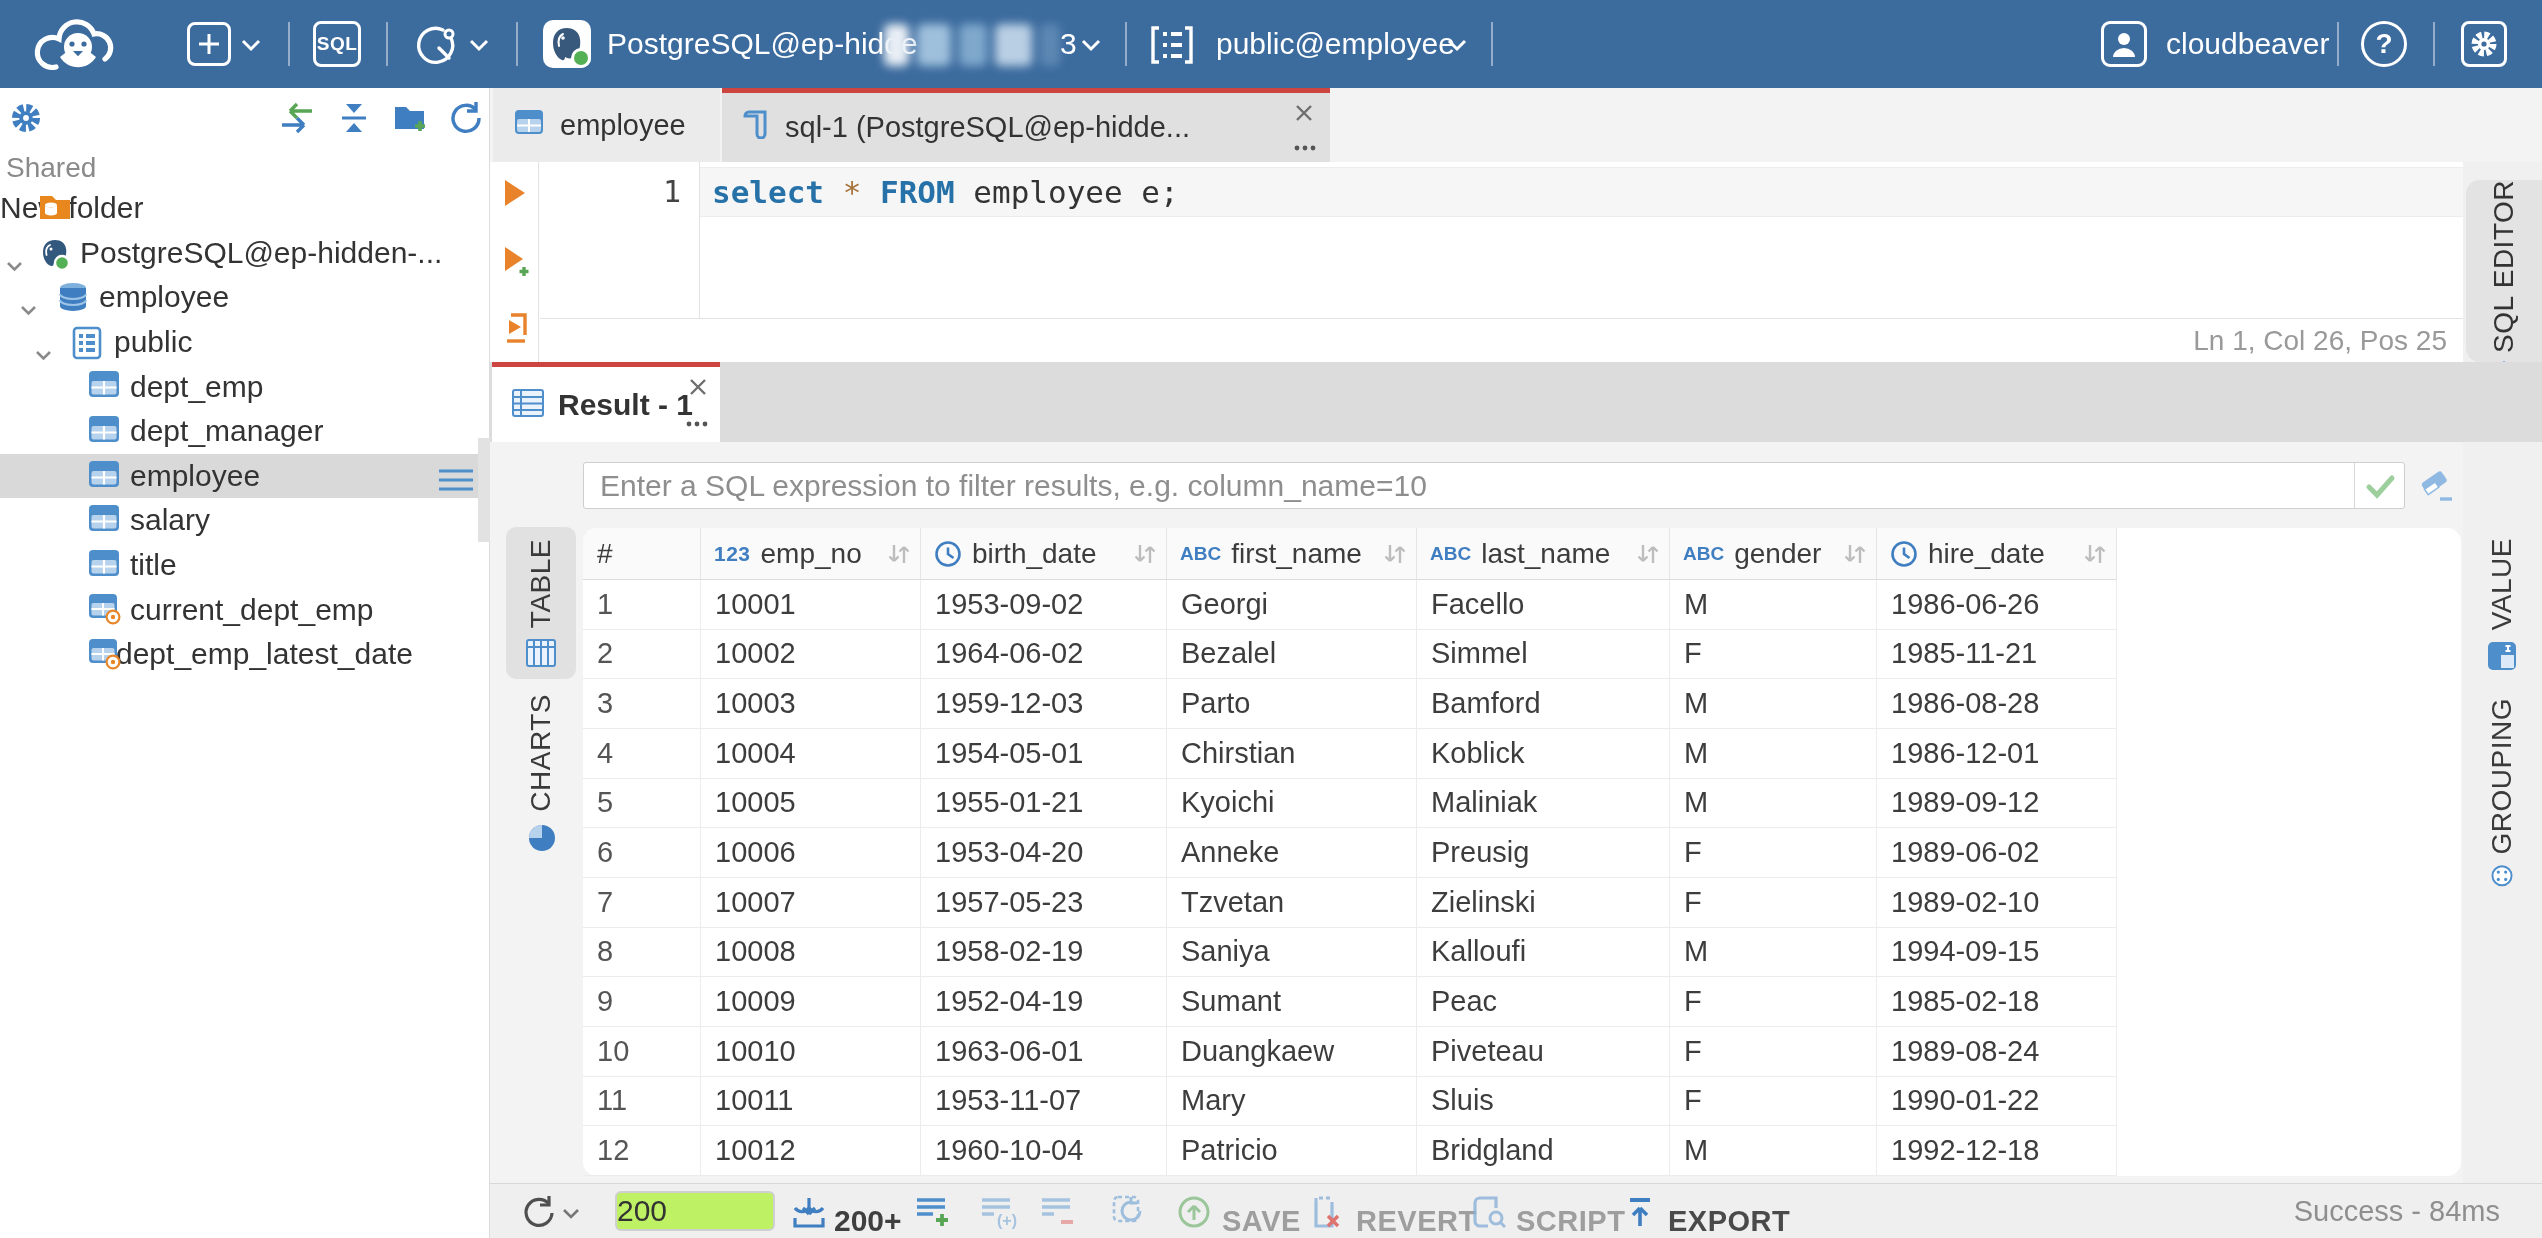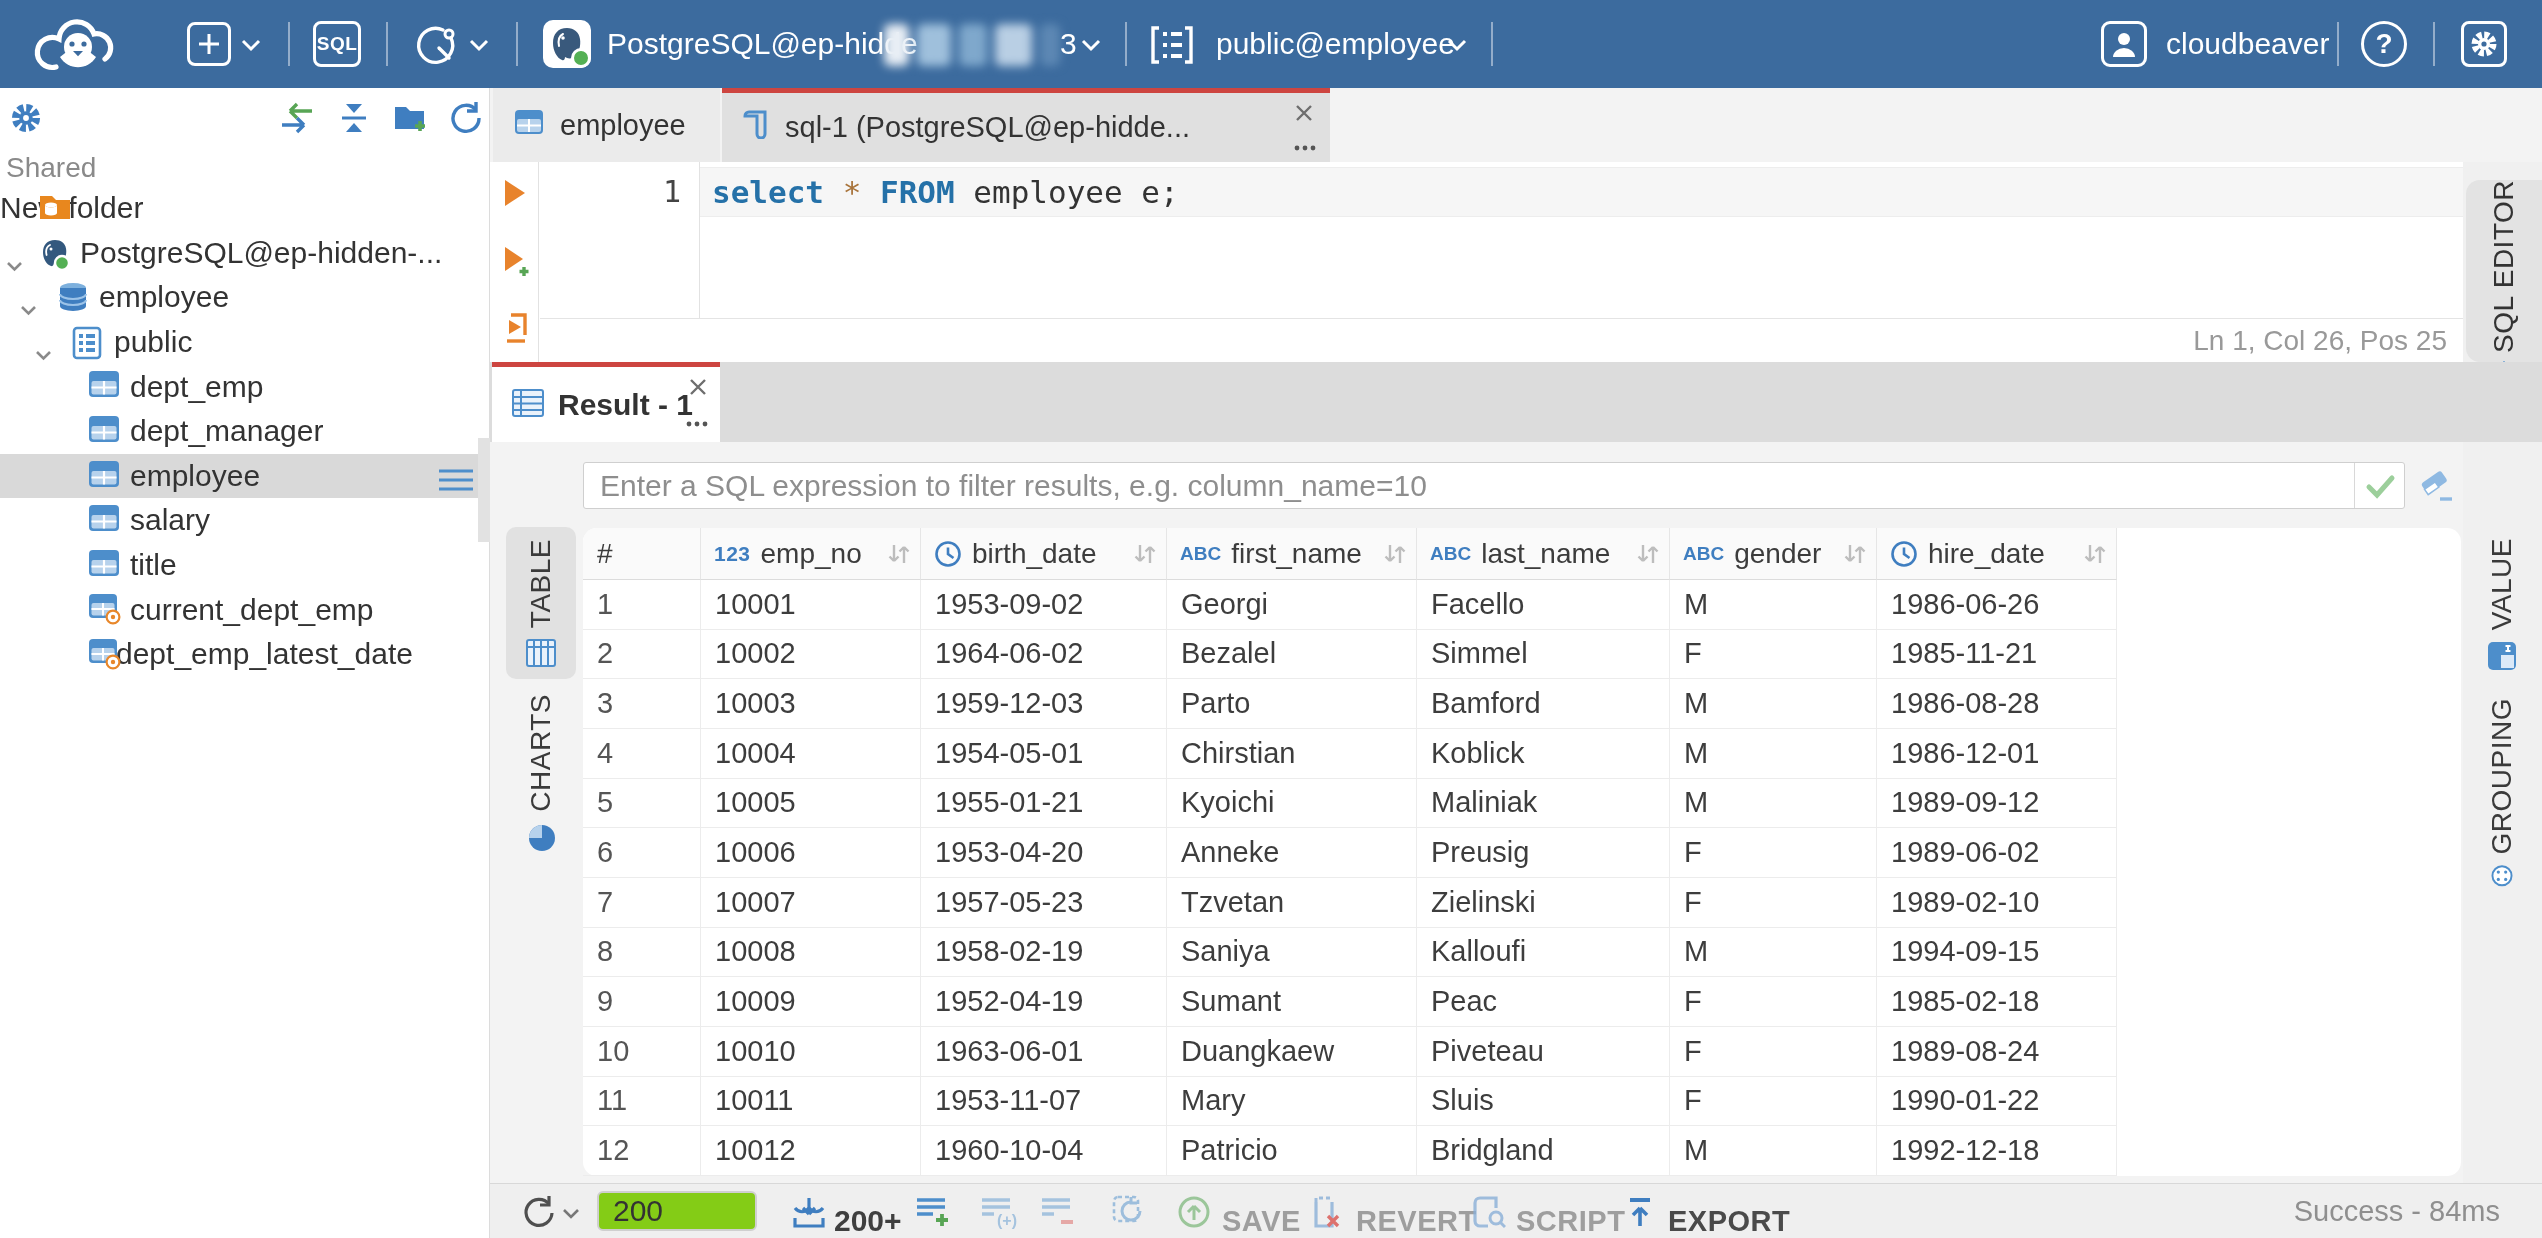--- a/index.html
+++ b/index.html
@@ -67,21 +67,21 @@
 .hcell .sort{position:absolute;right:8px;top:13px}
 .hcell.rownum .hlabel{margin-left:1px}
 .grow{display:flex;height:49.66px}
 .gcell{border-bottom:1px solid #ececec;border-right:1px solid #ececec;font-size:29px;color:#3d3d3d;display:flex;align-items:center;padding-left:14px;white-space:nowrap;overflow:hidden}
 .c0{width:118px}.c1{width:220px}.c2{width:246px}.c3{width:250px}.c4{width:253px}.c5{width:207px}.c6{width:240px}
 .tblue{color:#3f7ec0;font-weight:bold}
 
 .btoolbar{position:absolute;left:490px;top:1183px;width:2052px;height:55px;background:#efefef;border-top:1px solid #d8d8d8}
 .bt-item{position:absolute;top:0;height:54px;display:flex;align-items:flex-end}
 .bt-label{font-size:29px;font-weight:600;color:#9e9e9e;letter-spacing:.5px}
-.rows-input{position:absolute;left:107px;top:7px;width:160px;height:40px;background:#84cc16;border:2px solid #cfcfcf;border-radius:6px;font-size:30px;color:#333;padding-left:14px;font-family:"Liberation Sans",sans-serif}
+.rows-input{position:absolute;left:125px;top:7px;width:160px;height:40px;background:#bef264;border:2px solid #cfcfcf;border-radius:6px;font-size:30px;color:#333;font-family:"Liberation Sans",sans-serif}
 .success{position:absolute;right:42px;top:0;height:54px;display:flex;align-items:center;font-size:29px;color:#8f8f8f}
 .splitter-handle{position:absolute;left:478px;top:438px;width:12px;height:104px;background:#e2e2e2}
 </style>
 </head>
 <body>
 
 <div id="app">
 
   <header class="topbar">
     <div class="abs" style="left:28px;top:13px">

